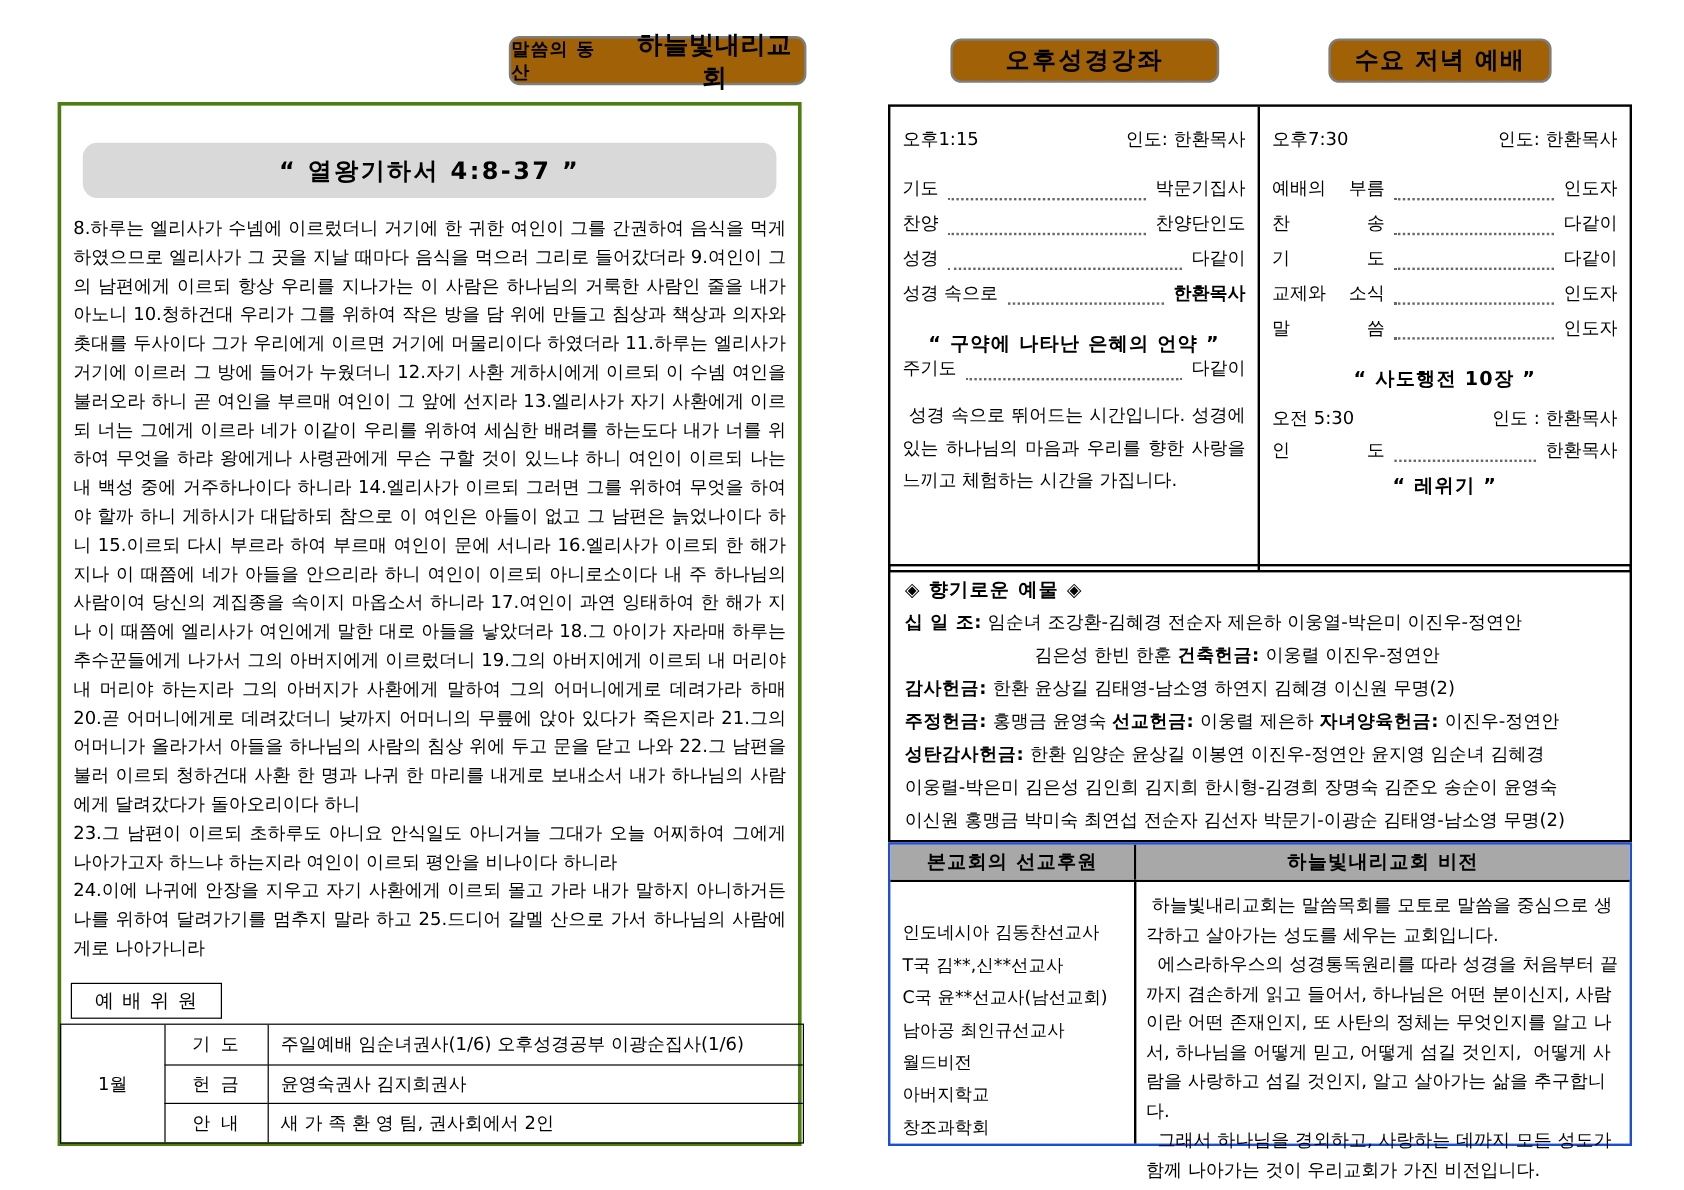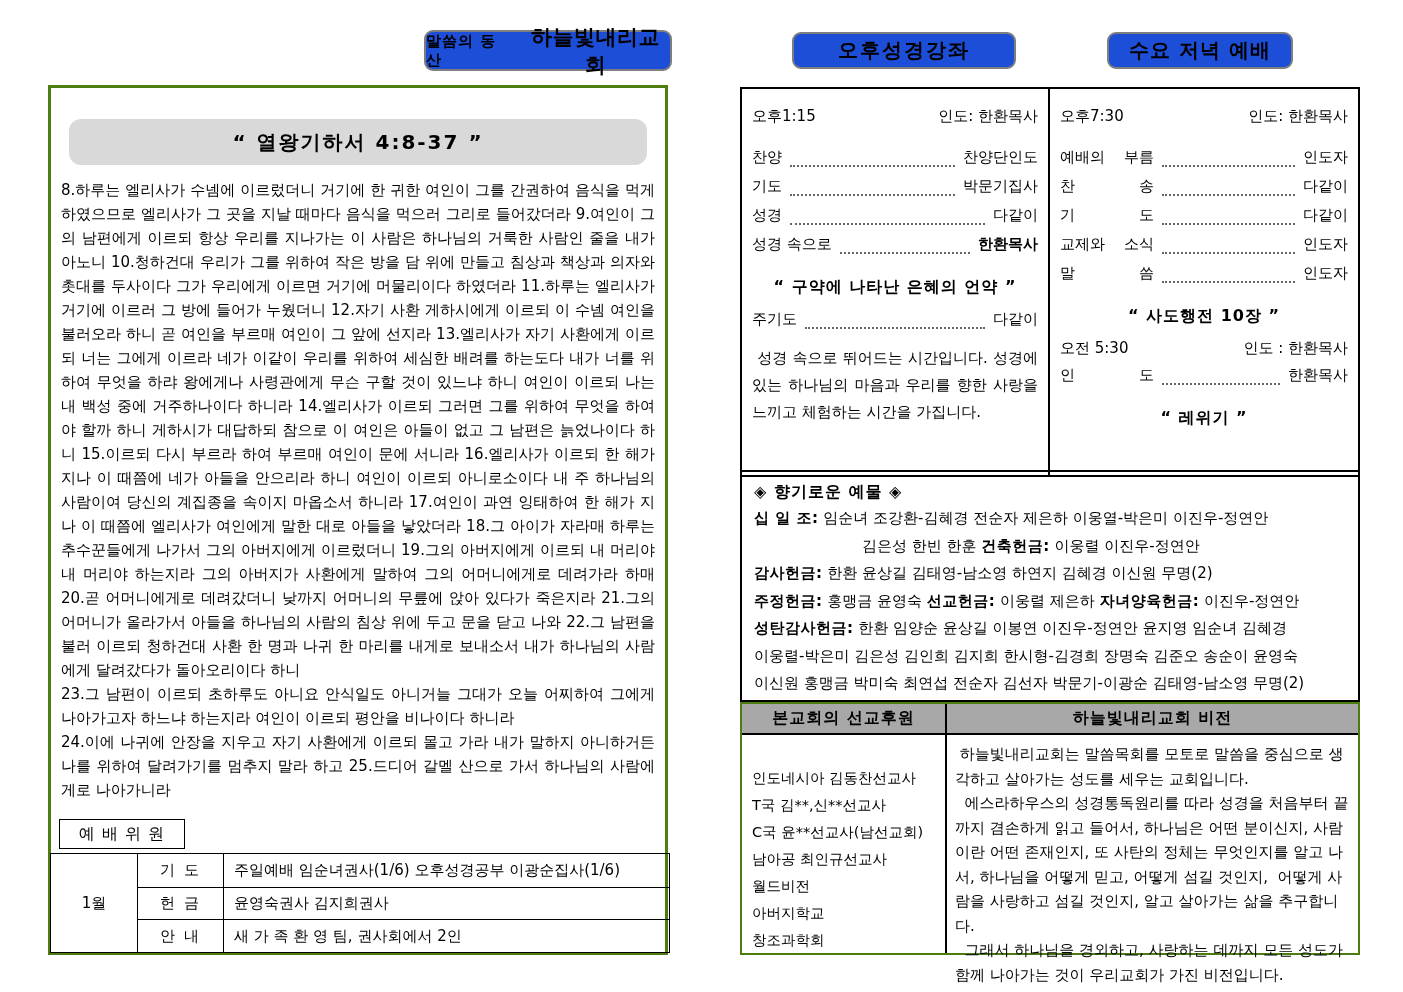--- a/index.html
+++ b/index.html
@@ -4,21 +4,21 @@
 <style>
   * { box-sizing: border-box; }
   html,body { margin:0; padding:0; }
   body {
     width:1403px; height:992px; position:relative;
     background:#ffffff; color:#000;
     font-family:"DejaVu Sans","Liberation Sans",sans-serif;
     overflow:hidden;
   }
   .pill {
-    position:absolute; background:#1d4ed8; border:2px solid #7e7e7e;
+    position:absolute; background:#a16207; border:2px solid #7e7e7e;
     border-radius:9px; display:flex; align-items:center; justify-content:center;
     font-weight:bold; color:#000;
   }
   
   #hdr-box { left:424px; top:30px; width:248px; height:41px; gap:10px; }
   #hdr-box .motto { font-size:15px; letter-spacing:1px; }
   #hdr-box .church { font-size:21px; letter-spacing:0.5px;text-align:center; }
 
   
   #left-page {
@@ -88,21 +88,21 @@
     border:2px solid #000; padding:6px 12px; font-size:15px;
   }
   .off-title { font-weight:bold; font-size:16px; line-height:27px; letter-spacing:1px; }
   .off-line { line-height:27.5px; white-space:nowrap; }
   .off-line.indent { padding-left:108px; }
   .off-line b { letter-spacing:0.5px; }
 
   
   #bottom-table {
     position:absolute; left:740px; top:702px; width:620px; height:253px;
-    border:2px solid #4d7c0f;
+    border:2px solid #1d4ed8;
   }
   #bottom-table .hd { display:flex; height:31px; border-bottom:2px solid #000; }
   #bottom-table .hd > div {
     background:#a8a8a8; display:flex; align-items:center; justify-content:center;
     font-weight:bold; font-size:16px; letter-spacing:1px;
   }
   .hd-l { width:205px; border-right:2px solid #000; }
   .hd-r { flex:1; }
   #bottom-table .bd { display:flex; height:calc(100% - 31px); }
   .bd-l { width:205px; border-right:2px solid #000; padding:30px 6px 0 10px; font-size:14.5px; }
@@ -143,42 +143,42 @@
 <div class="pill" id="wed-hdr">수요 저녁 예배</div>
 
 <div id="top-table">
   <div class="col-l">
     <div class="time-row">
       <span>오후1:15</span>
       <span>인도: 한환목사</span>
     </div>
     <div class="prog-rows">
         <div class="prog-row">
+          <span class="plabel">기도</span>
+          <span class="dots"></span>
+          <span class="pvalue">박문기집사</span>
+        </div>
+        <div class="prog-row">
           <span class="plabel">찬양</span>
           <span class="dots"></span>
           <span class="pvalue">찬양단인도</span>
         </div>
         <div class="prog-row">
-          <span class="plabel">기도</span>
-          <span class="dots"></span>
-          <span class="pvalue">박문기집사</span>
-        </div>
-        <div class="prog-row">
           <span class="plabel">성경</span>
           <span class="dots"></span>
           <span class="pvalue">다같이</span>
         </div>
         <div class="prog-row">
           <span class="plabel">성경 속으로</span>
           <span class="dots"></span>
           <span class="pvalue b">한환목사</span>
         </div>
       </div>
     <div class="sermon">“ 구약에 나타난 은혜의 언약 ”</div>
-    <div class="prog-rows" style="margin-top:12px">
+    <div class="prog-rows" style="margin-top:0">
         <div class="prog-row">
           <span class="plabel">주기도</span>
           <span class="dots"></span>
           <span class="pvalue">다같이</span>
         </div>
       </div>
     <div class="desc"> 성경 속으로 뛰어드는 시간입니다. 성경에 있는 하나님의 마음과 우리를 향한 사랑을 느끼고 체험하는 시간을 가집니다.</div>
   </div>
 
   <div class="col-r">
@@ -219,21 +219,21 @@
       <span>오전 5:30</span>
       <span>인도 : 한환목사</span>
     </div>
     <div class="prog-rows spread" style="margin-top:8px">
         <div class="prog-row">
           <span class="plabel">인 도</span>
           <span class="dots"></span>
           <span class="pvalue">한환목사</span>
         </div>
       </div>
-    <div class="sermon" style="margin-top:13px">“ 레위기 ”</div>
+    <div class="sermon" style="margin-top:0">“ 레위기 ”</div>
   </div>
 </div>
 
 <div id="offer-box">
   <div class="off-title">◈ 향기로운 예물 ◈</div>
   <div>
       <div class="off-line"><b>십 일 조:</b><span> 임순녀 조강환-김혜경 전순자 제은하 이웅열-박은미 이진우-정연안</span></div>
       <div class="off-line indent"><span>김은성 한빈 한훈    </span><b>건축헌금:</b><span> 이웅렬 이진우-정연안</span></div>
       <div class="off-line"><b>감사헌금:</b><span> 한환 윤상길 김태영-남소영 하연지 김혜경 이신원 무명(2)</span></div>
       <div class="off-line"><b>주정헌금:</b><span> 홍맹금 윤영숙    </span><b>선교헌금:</b><span> 이웅렬 제은하 </span><b>자녀양육헌금:</b><span> 이진우-정연안</span></div>

